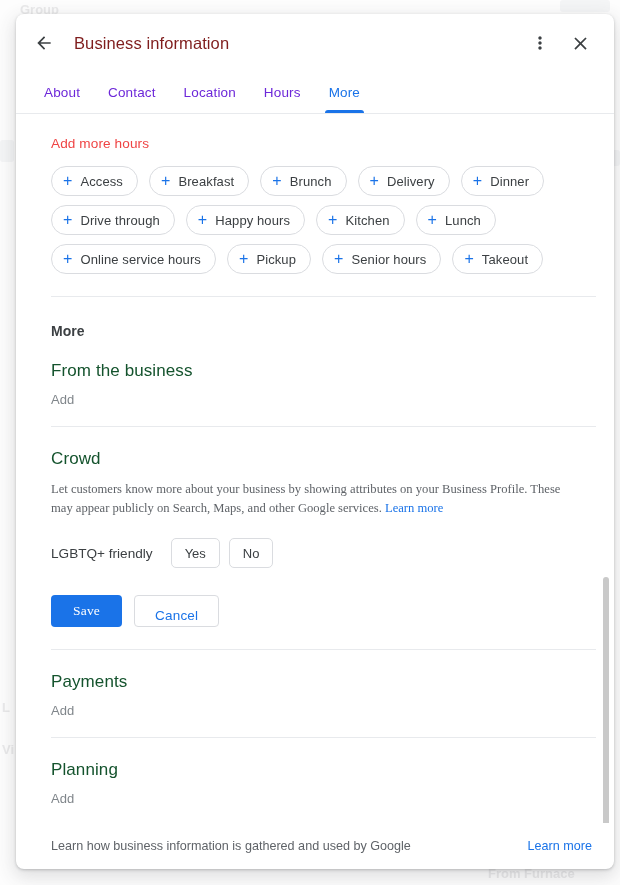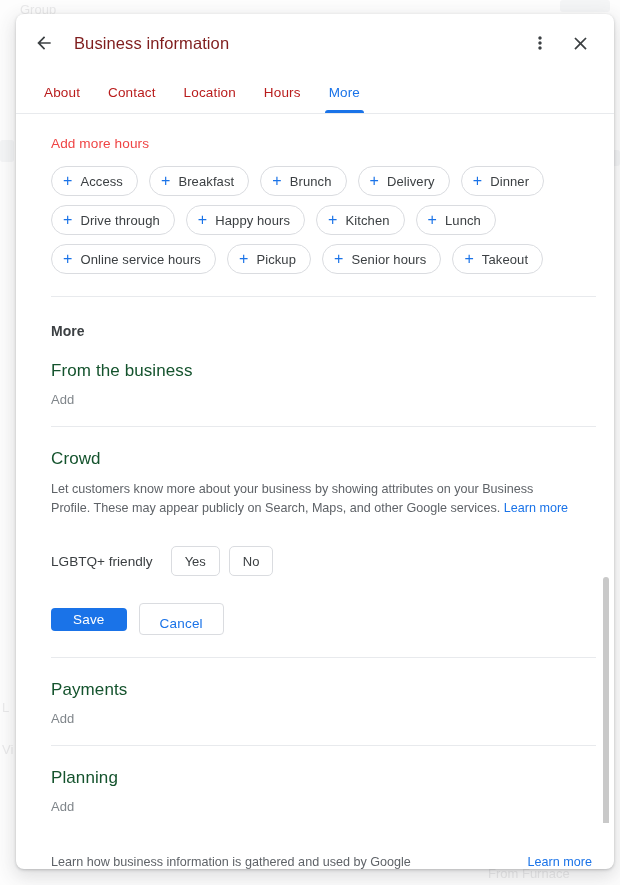--- a/index.html
+++ b/index.html
@@ -19,20 +19,21 @@
     inset: 0;
     background: #fdfdfd;
     overflow: hidden;
   }
   .ghost {
     position: absolute;
     color: #e9e9ea;
     font-size: 13px;
     white-space: nowrap;
     user-select: none;
+    font-weight: bold;
   }
   .ghost-block {
     position: absolute;
     background: #f4f5f6;
     border-radius: 3px;
   }
 
   
   #dialog {
     position: absolute;
@@ -80,21 +81,21 @@
     align-items: stretch;
     padding-left: 14px;
     border-bottom: 1px solid #e8eaed;
   }
   .tab {
     position: relative;
     display: flex;
     align-items: center;
     padding: 0 14px;
     font-size: 13.5px;
-    color: #b91c1c;
+    color: #6d28d9;
     cursor: pointer;
     letter-spacing: .15px;
   }
   .tab.active { color: #1a73e8; }
   .tab.active::after {
     content: "";
     position: absolute;
     left: 10px; right: 10px; bottom: 0;
     height: 3px;
     background: #1a73e8;
@@ -191,27 +192,28 @@
     display: inline-block;
   }
   .field-spacer { height: 18px; }
 
   .crowd-desc {
     font-size: 12.6px;
     color: #5f6368;
     line-height: 19px;
     margin-top: 11px;
     max-width: 520px;
+    font-family: Liberation Serif, serif;
   }
   .link { color: #1a73e8; cursor: pointer; }
 
   .attr-row {
     display: flex;
     align-items: center;
-    margin-top: 28px;
+    margin-top: 20px;
   }
   .attr-label {
     font-size: 13.6px;
     color: #3c4043;
     margin-right: 18px;
   }
   .toggle-btn {
     min-width: 44px;
     height: 30px;
     padding: 0 13px;
@@ -229,46 +231,46 @@
     display: flex;
     align-items: center;
     margin-top: 27px;
     margin-bottom: 22px;
   }
   .btn-save {
     background: #1a73e8;
     color: #fff;
     border: none;
     border-radius: 4px;
-    height: 23px;
+    height: 32px;
     padding: 0 22px;
     font-size: 13.5px;
     cursor: pointer;
-    font-family: Liberation Sans, sans-serif;
+    font-family: Liberation Serif, serif;
     letter-spacing: .2px;
   }
   .btn-cancel {
     background: #fff;
     color: #1a73e8;
     border: 1px solid #dadce0;
     border-radius: 4px;
     height: 32px;
     padding: 12px 20px;
     font-size: 13.5px;
     cursor: pointer;
     margin-left: 12px;
     font-family: inherit;
     letter-spacing: .2px;
   }
 
   
   .dlg-footer {
     flex: 0 0 auto;
     display: flex;
-    align-items: flex-end;
+    align-items: center;
     justify-content: space-between;
     padding: 0 22px 0 35px;
     height: 46px;
     gap: 36px;
   }
   .footer-text {
     font-size: 12.6px;
     color: #5f6368;
   }
   .footer-link {

